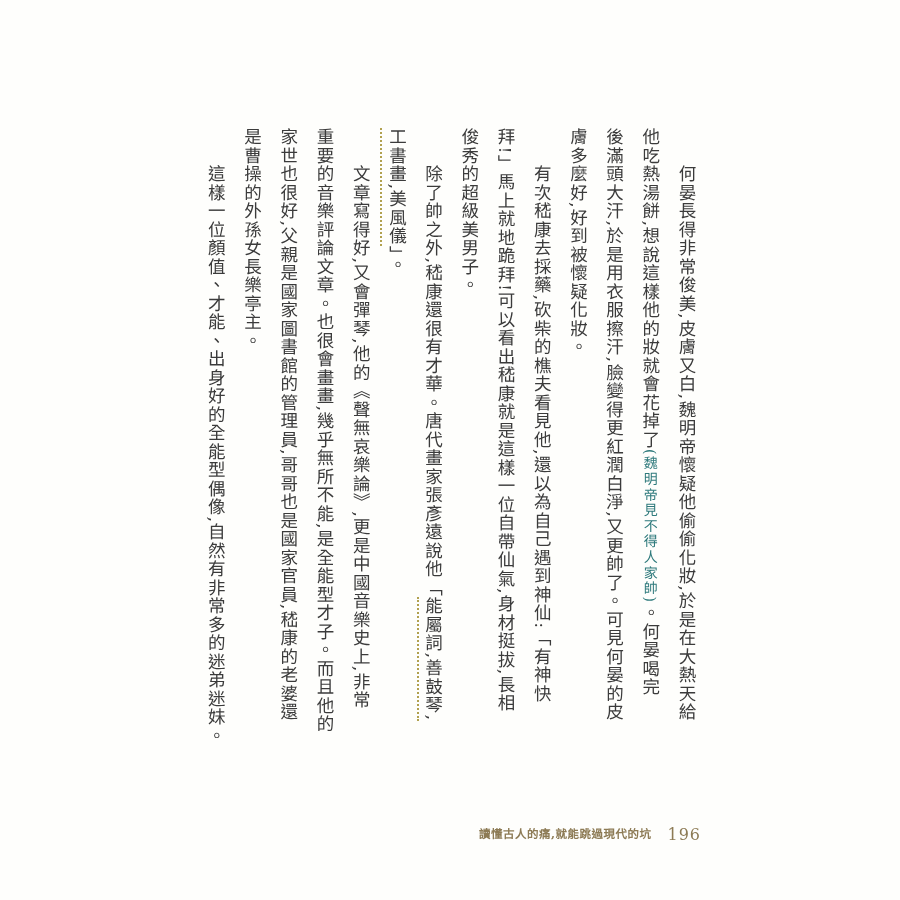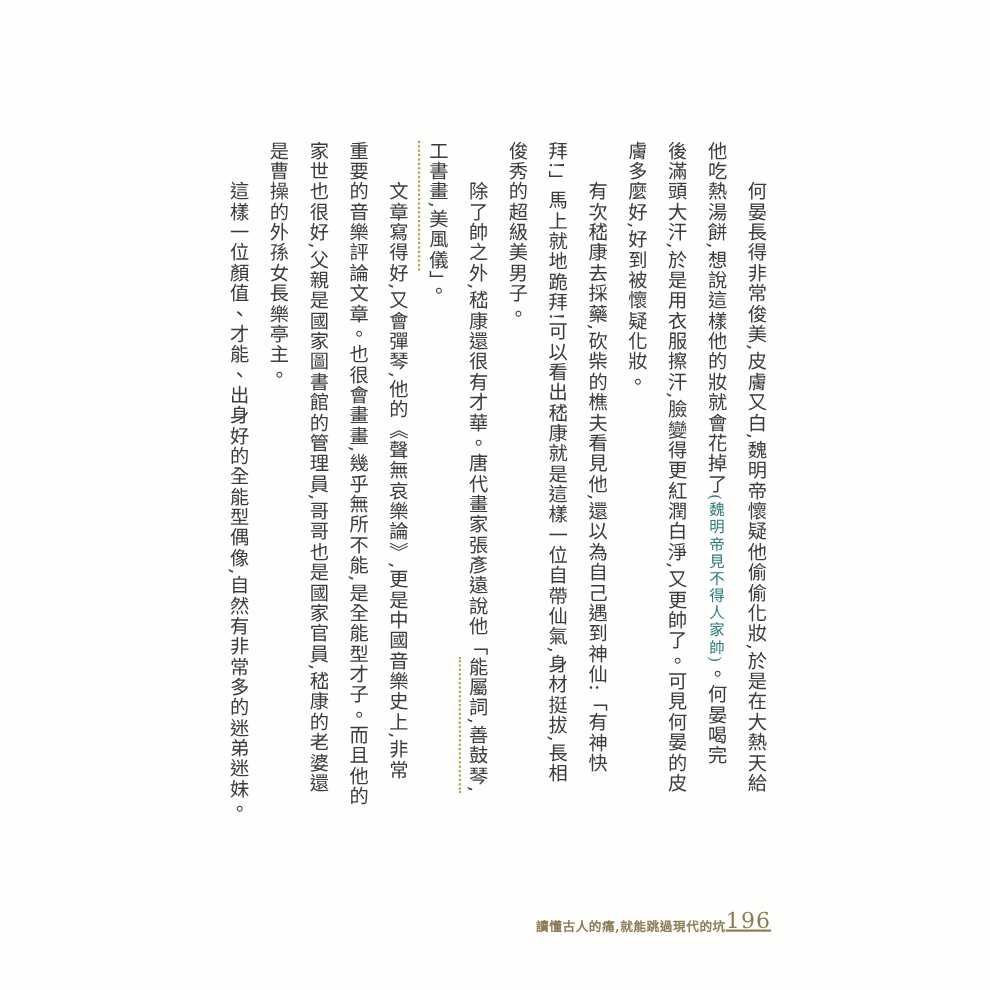--- a/index.html
+++ b/index.html
@@ -35,33 +35,32 @@
   }
   .em {
     border-left: 2px dotted #b1a14f;
     padding-left: 4px;
   }
   .footer {
     position: absolute;
     top: 825px;
     right: 199px;
     display: flex;
-    align-items: flex-end;
-    gap: 0;
+    align-items: flex-start;
+    gap: 16px;
     color: #8d7b55;
   }
   .running-title {
     font-size: 11.5px;
     font-weight: 600;
     letter-spacing: 0.5px;
   }
   .page-number {
-    font-size: 20px;
+    font-size: 16px;
     letter-spacing: 1px;
-    text-decoration: underline;
   }
 </style>
 </head>
 <body>
 
 <div class="page">
 
   <main class="text-block" id="text-block">
       <div class="col indent"><span>何晏長得非常俊美,皮膚又白,魏明帝懷疑他偷偷化妝,於是在大熱天給</span></div>
       <div class="col"><span>他吃熱湯餅,想說這樣他的妝就會花掉了</span><span class="teal">(魏明帝見不得人家帥)</span><span>。何晏喝完</span></div>

